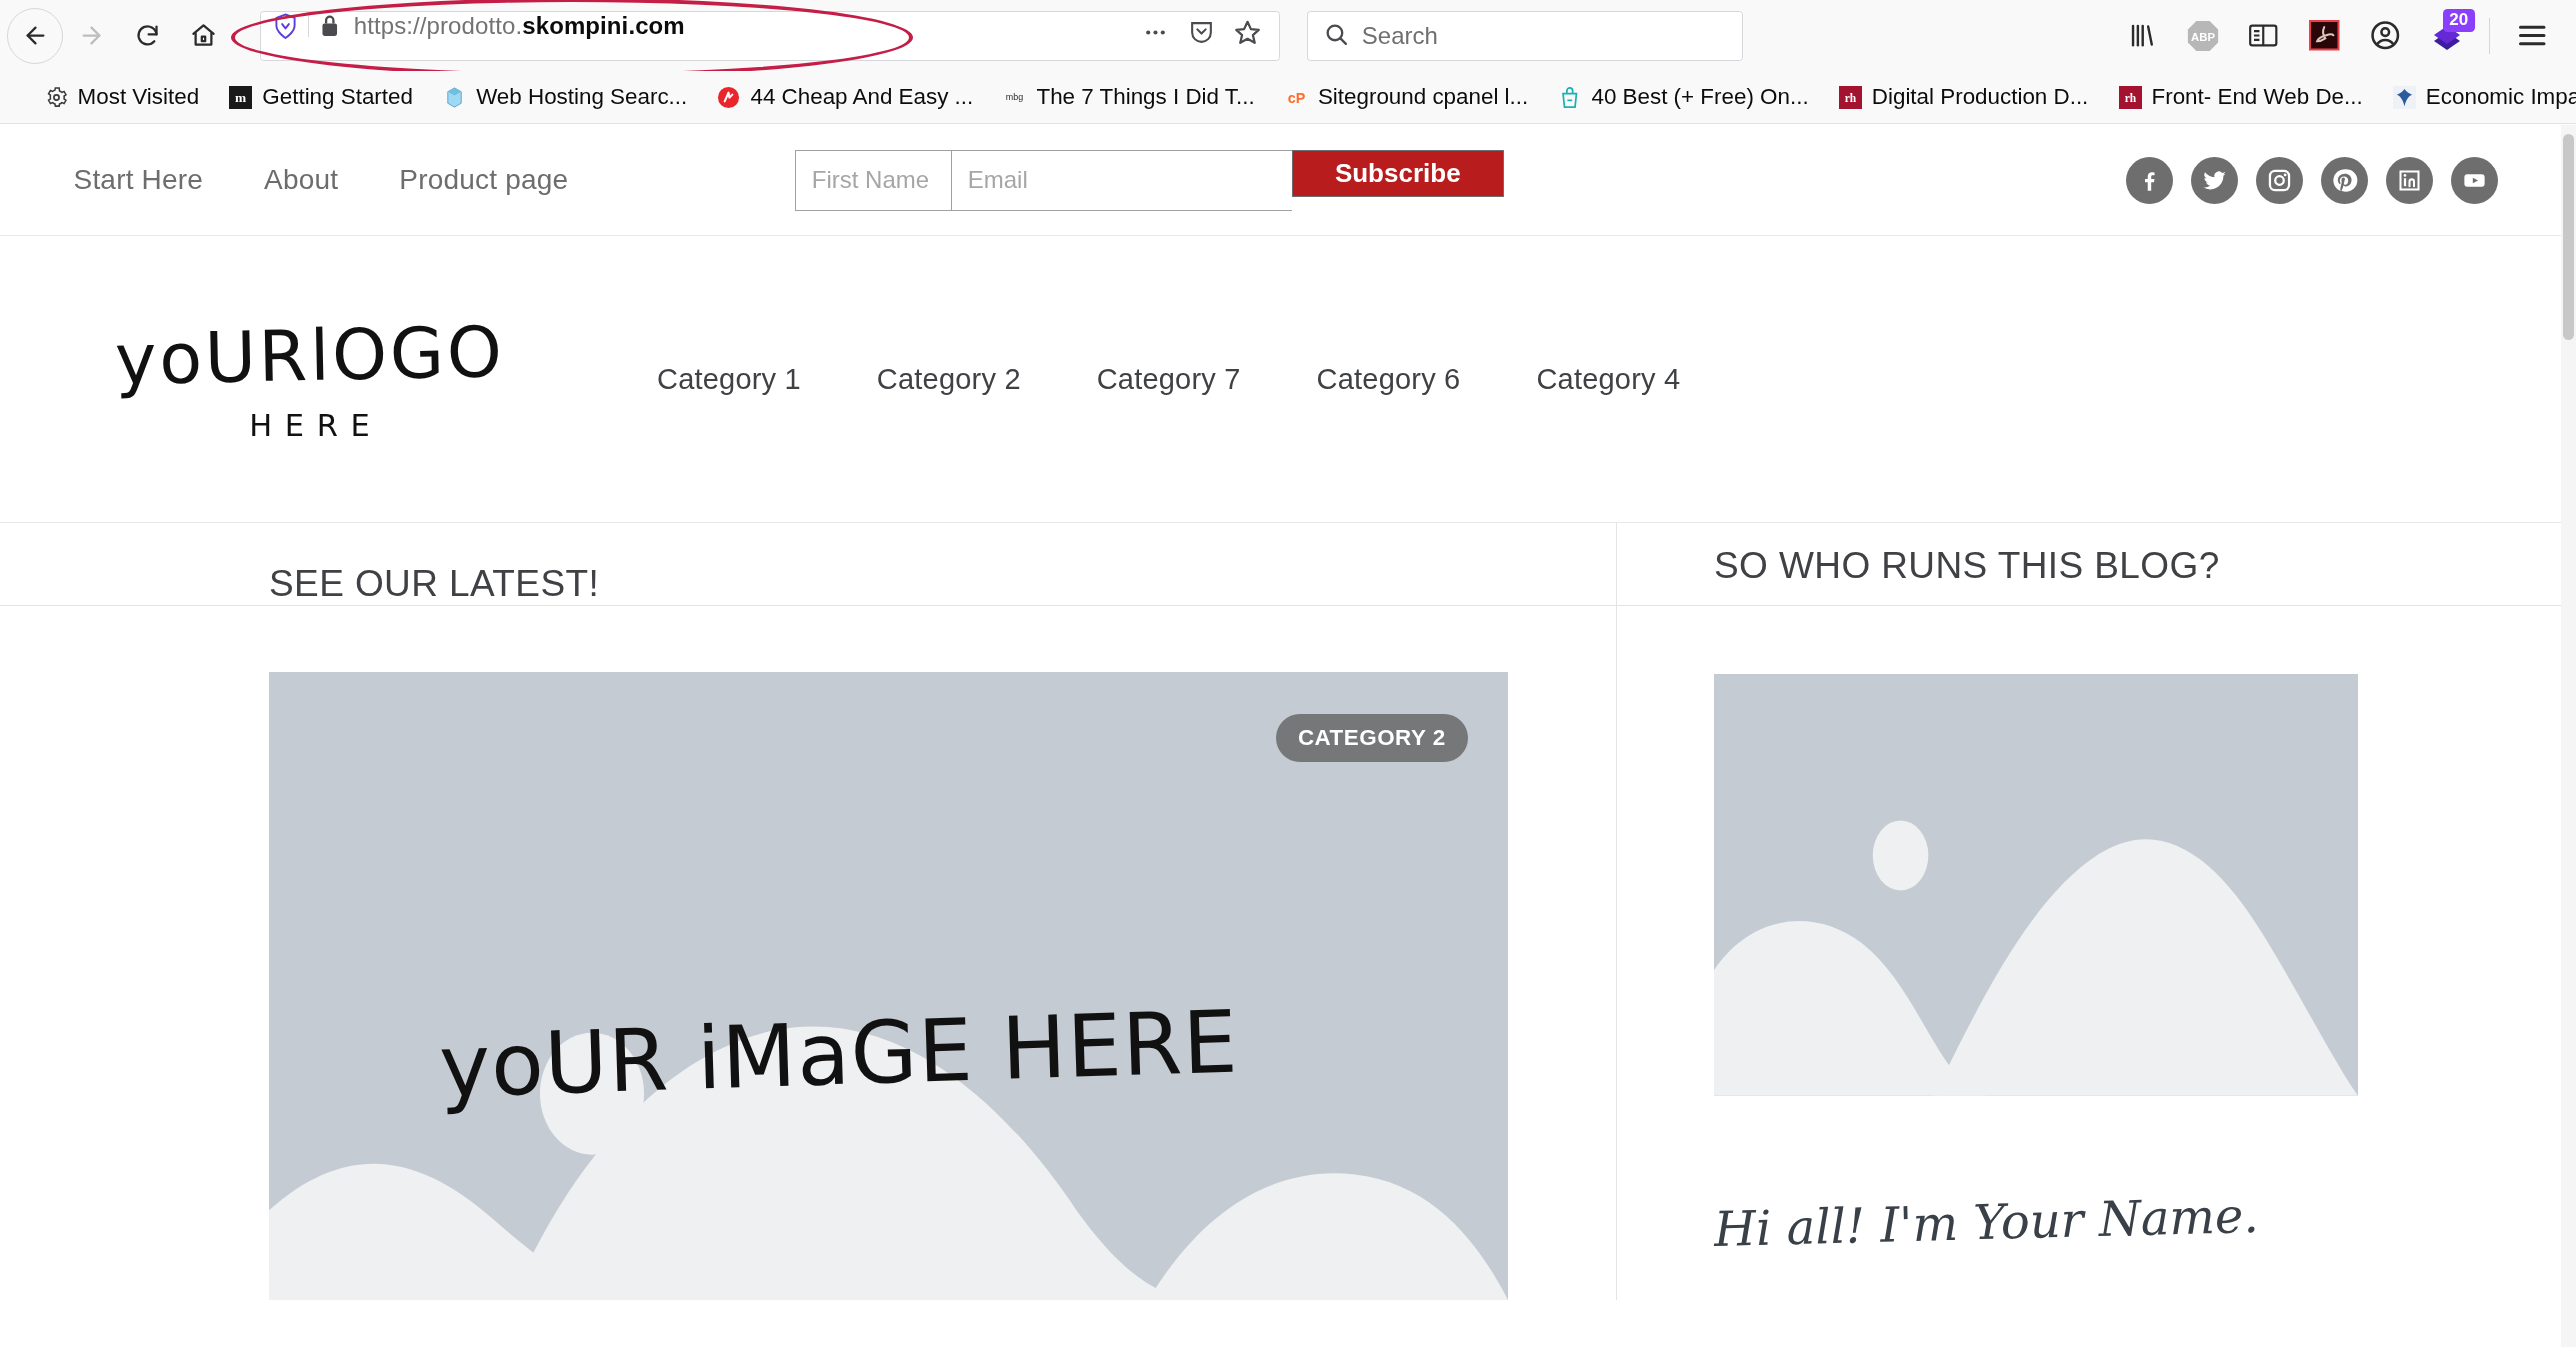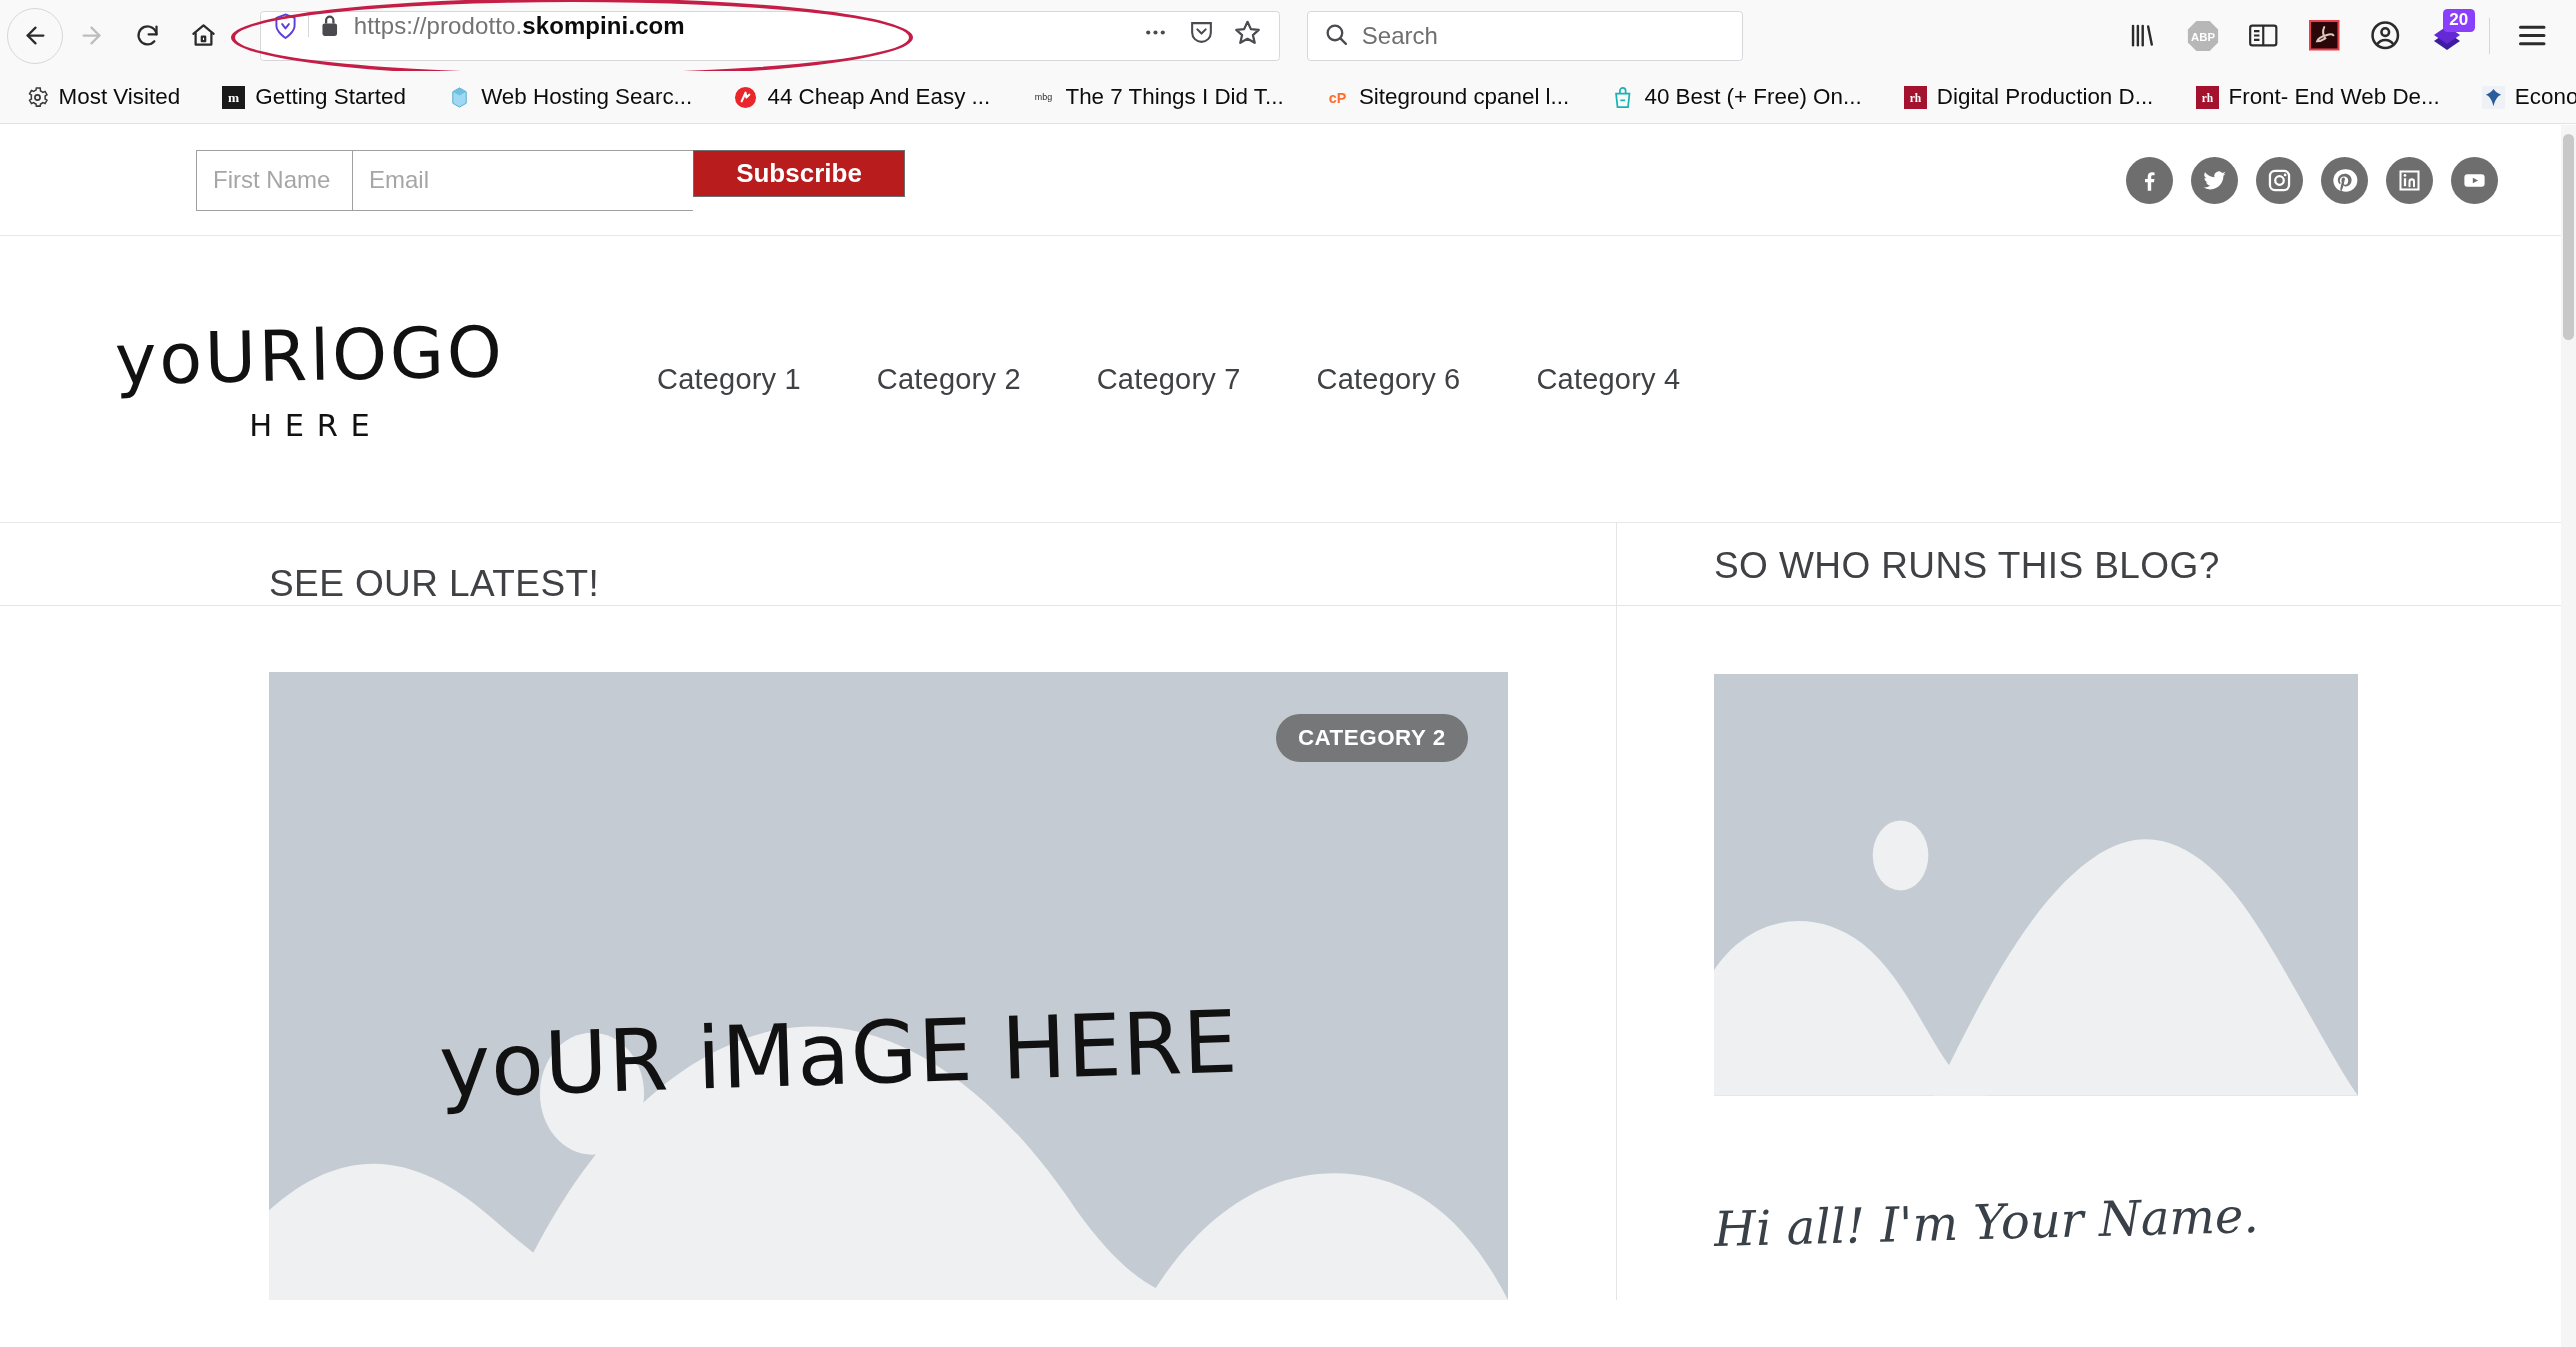--- a/index.html
+++ b/index.html
@@ -63,21 +63,21 @@
   .badge-20 {
     position:absolute; right: -1.8px; top: -0.9px;
     background:#8a3ffc; color:#fff; font-size: 17px; font-weight: 700;
     padding: 0.9px 6.3px 2.7px; border-radius: 4.5px; line-height: 1.15;
   }
 
   
   .bookmarks-bar {
     position: absolute; top: 71px; left: 0; width: 2576px; height: 53px;
     background: #f9f9fa; border-bottom: 0.9px solid #e2e2e4;
-    display: flex; align-items: center; padding-left: 12px; gap: 16px;
+    display: flex; align-items: center; padding-left: 31px; gap: 4px;
   }
   .bm {
     display: flex; align-items: center; gap: 9px;
     padding: 5.4px 12.6px; cursor: pointer; white-space: nowrap;
     font-size: 22.4px; color: #0c0c0d;
   }
   .bm-ico { width: 25px; height: 25px; flex: 0 0 25px; display:flex;align-items:center;justify-content:center; }
 
   
   .page { position: absolute; top: 125px; left: 0; width: 2561px; height: 1223px; background:#fff; overflow:hidden;}
@@ -404,20 +404,25 @@
           </svg>
       </span>
       <span>Economic Impact Pa...</span>
     </div>
 
   </div>
 
   <div class="page">
 
     <div class="site-topbar">
+      <nav class="top-nav">
+        <a href="#">Start Here</a>
+        <a href="#">About</a>
+        <a href="#">Product page</a>
+      </nav>
 
       <form class="subscribe-form">
         <input class="sf-input" type="text" placeholder="First Name" style="">
         <input class="sf-input email" type="text" placeholder="Email" style="">
         <button class="sf-btn">Subscribe</button>
       </form>
 
       <div class="socials">
         <span class="soc">
           <svg width="27" height="27" viewBox="0 0 24 24" fill="#fff">

